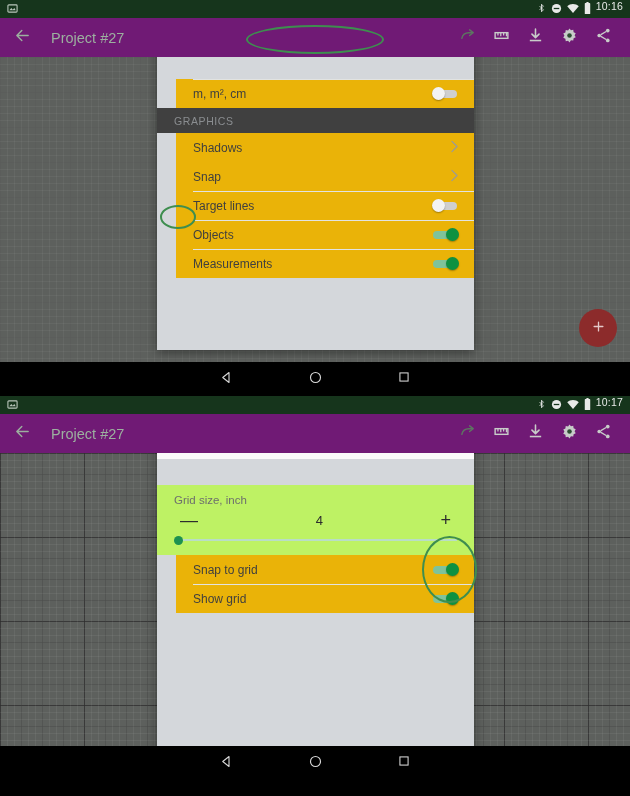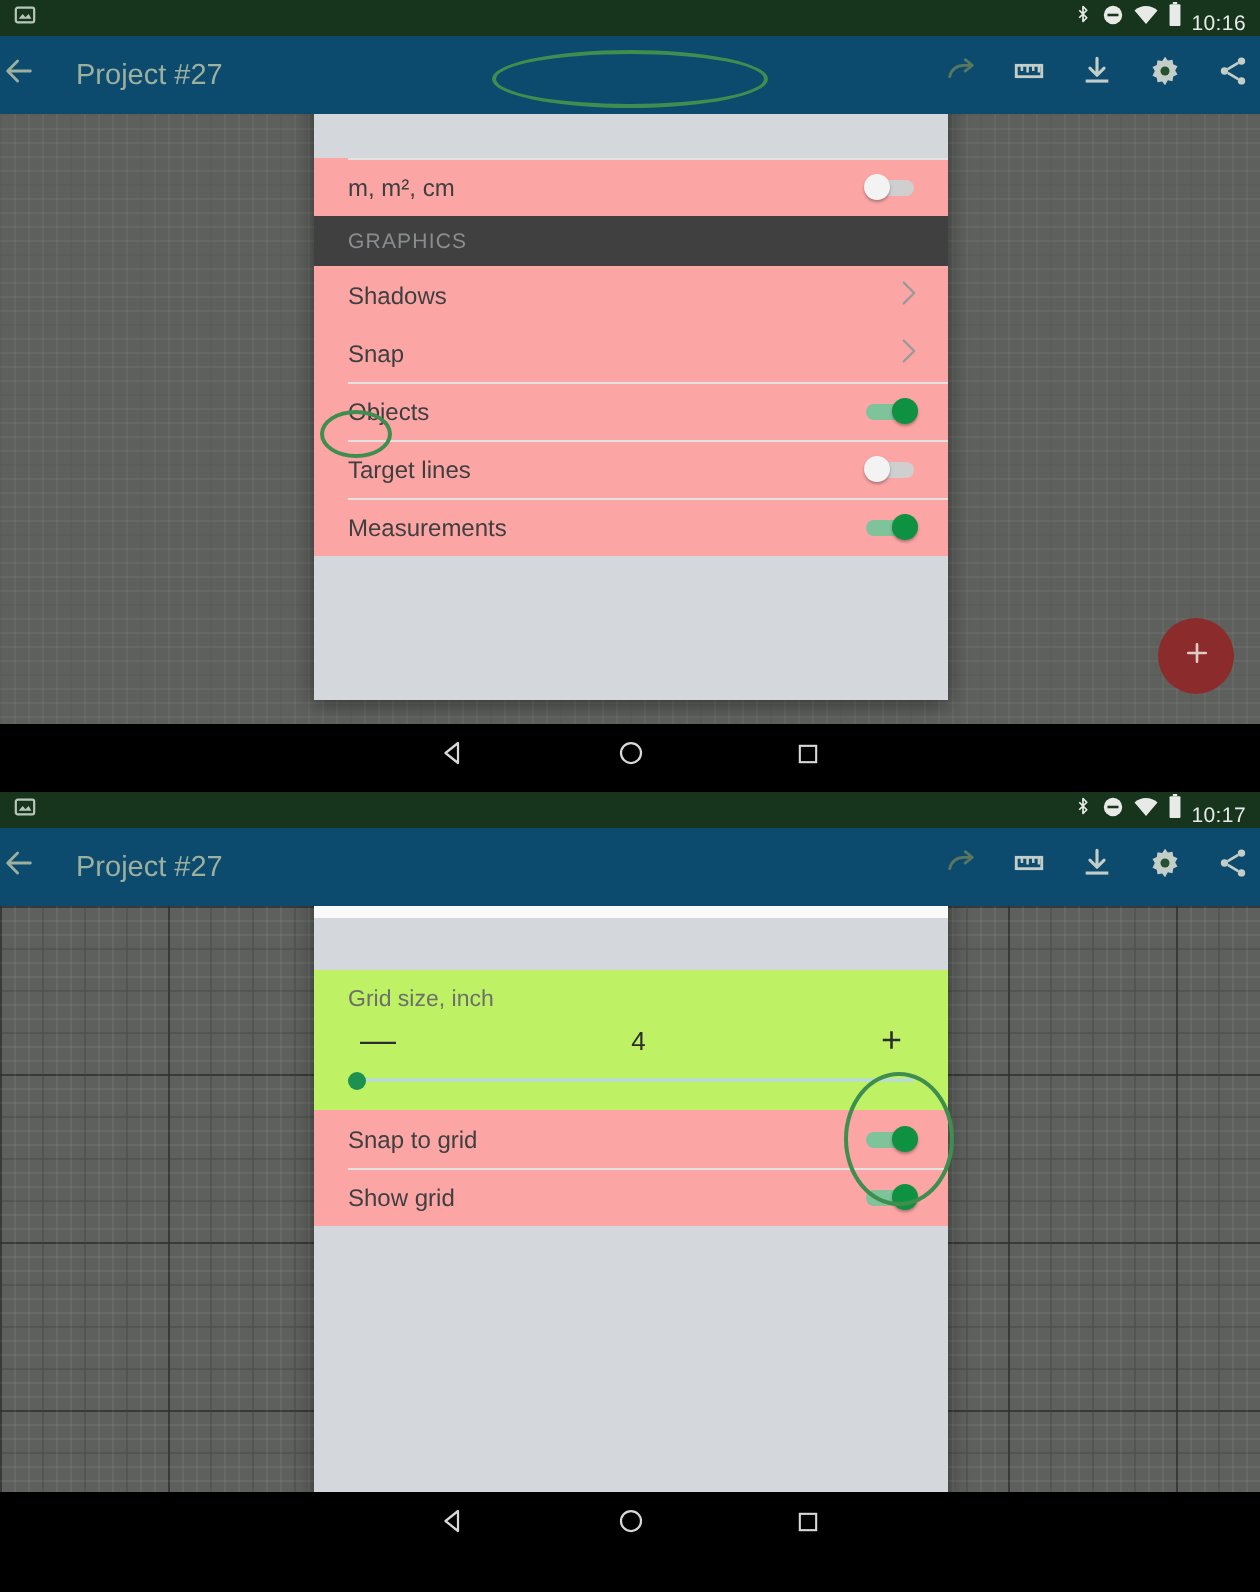--- a/index.html
+++ b/index.html
@@ -22,35 +22,35 @@
   .statusbar {
     position: relative;
     height: 18px;
     background: #16351c;
     display: flex;
     align-items: center;
     padding: 0 7px;
     z-index: 40;
   }
   .sb-left { display: flex; align-items: center; gap: 5px; }
-  .sb-right { margin-left: auto; display: flex; align-items: flex-end; gap: 5px; }
+  .sb-right { margin-left: auto; display: flex; align-items: flex-start; gap: 5px; }
   .sb-clock {
     color: #e8eae8; font-size: 10.5px; letter-spacing: .2px;
     font-family: "Liberation Sans", sans-serif;
   }
   .sb-ico { display: block; }
 
   
   .appbar {
     position: relative;
     height: 39px;
-    background: #0c4a6e;
+    background: #701a75;
     display: flex;
     align-items: center;
-    padding: 0 1px;
+    padding: 0 14px;
     z-index: 30;
   }
   .appbar-title {
     color: #9cb09f; font-size: 14.5px; margin-left: 20px;
     white-space: nowrap;
   }
   .appbar-actions {
     margin-left: auto; display: flex; align-items: center; gap: 17px;
     padding-right: 4px;
   }
@@ -123,21 +123,21 @@
     color: #1d7a3c; font-size: 12.5px; font-weight: bold; letter-spacing: .5px;
   }
   .dlg-body { flex: 1; background: #d4d7db; position: relative; }
 
   .spacer { background: #d4d7db; }
   .section-head {
     background: #404040;
     padding: 7px 17px 6px;
     font-size: 10.5px; color: #8a8d90; letter-spacing: .6px;
   }
-  .rowgroup { background: #fca5a5; }
+  .rowgroup { background: #eab308; margin-left: 19px; }
   .row {
     height: 29px;
     display: flex; align-items: center;
     padding: 0 15px 0 17px;
     position: relative;
   }
   .row + .row::before {
     content: ""; position: absolute; left: 17px; right: 0; top: 0;
     height: 1px; background: #e2e3e1;
   }
@@ -337,32 +337,32 @@
           <span class="row-label">Snap</span>
           <span class="row-tail">
             <span class="chev">
               <svg width="9" height="13" viewBox="0 0 12 20">
                   <path d="M2 2l8 8-8 8" fill="none" stroke="#9a9a9a" stroke-width="1.8" stroke-linecap="round" stroke-linejoin="round"></path>
                 </svg>
             </span>
           </span>
         </div>
         <div class="row">
-          <span class="row-label">Objects</span>
-          <span class="row-tail">
-            <span class="toggle on">
+          <span class="row-label">Target lines</span>
+          <span class="row-tail">
+            <span class="toggle off">
               <span class="track"></span>
               <span class="knob"></span>
             </span>
           </span>
         </div>
         <div class="row">
-          <span class="row-label">Target lines</span>
-          <span class="row-tail">
-            <span class="toggle off">
+          <span class="row-label">Objects</span>
+          <span class="row-tail">
+            <span class="toggle on">
               <span class="track"></span>
               <span class="knob"></span>
             </span>
           </span>
         </div>
         <div class="row">
           <span class="row-label">Measurements</span>
           <span class="row-tail">
             <span class="toggle on">
               <span class="track"></span>

